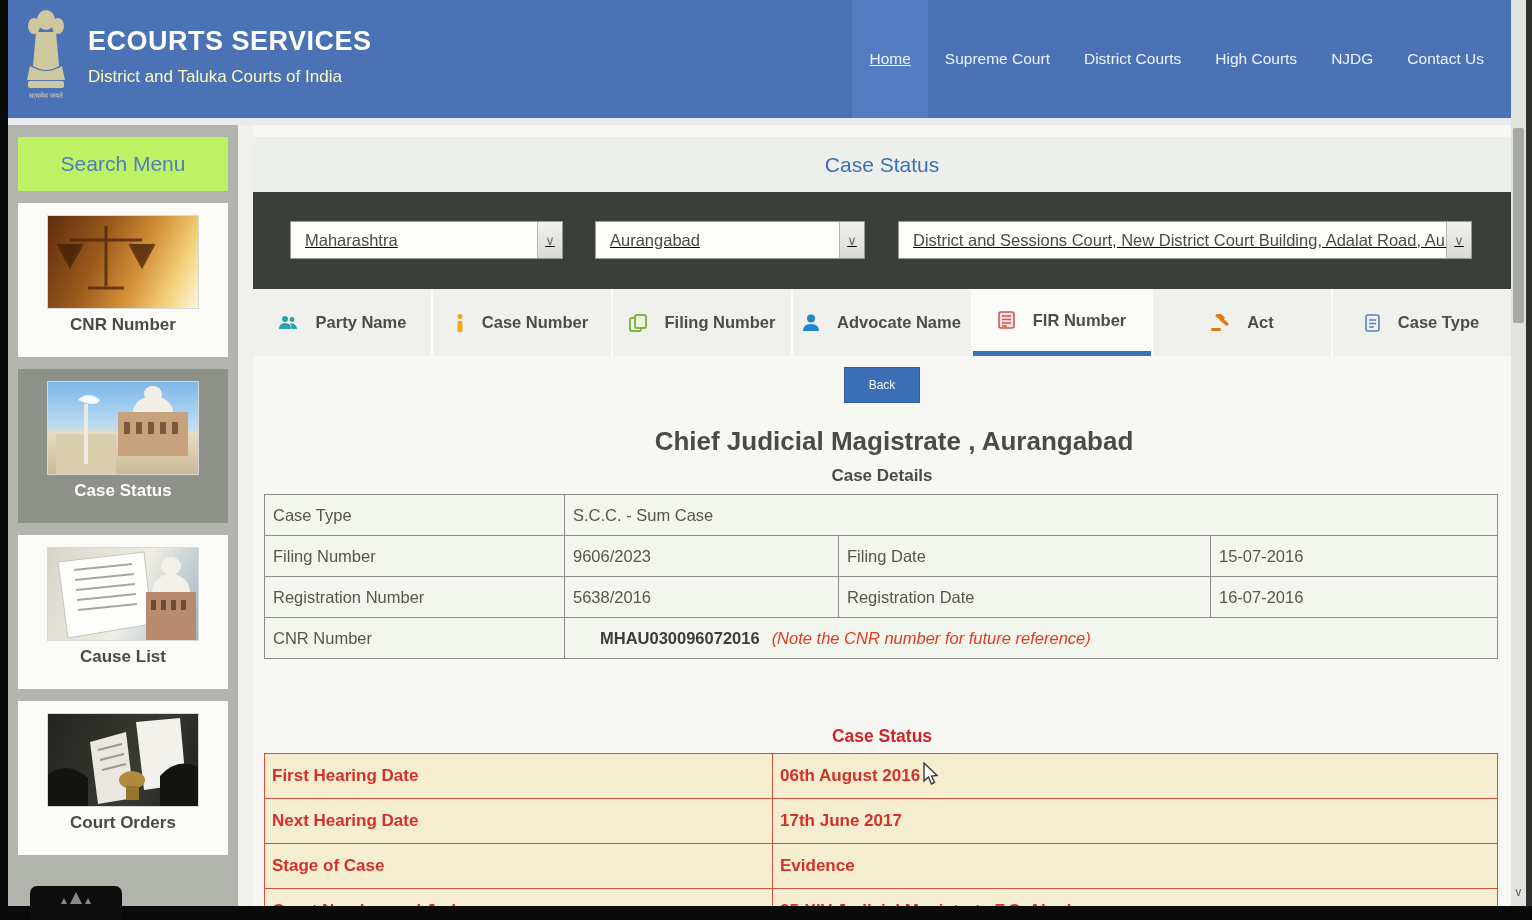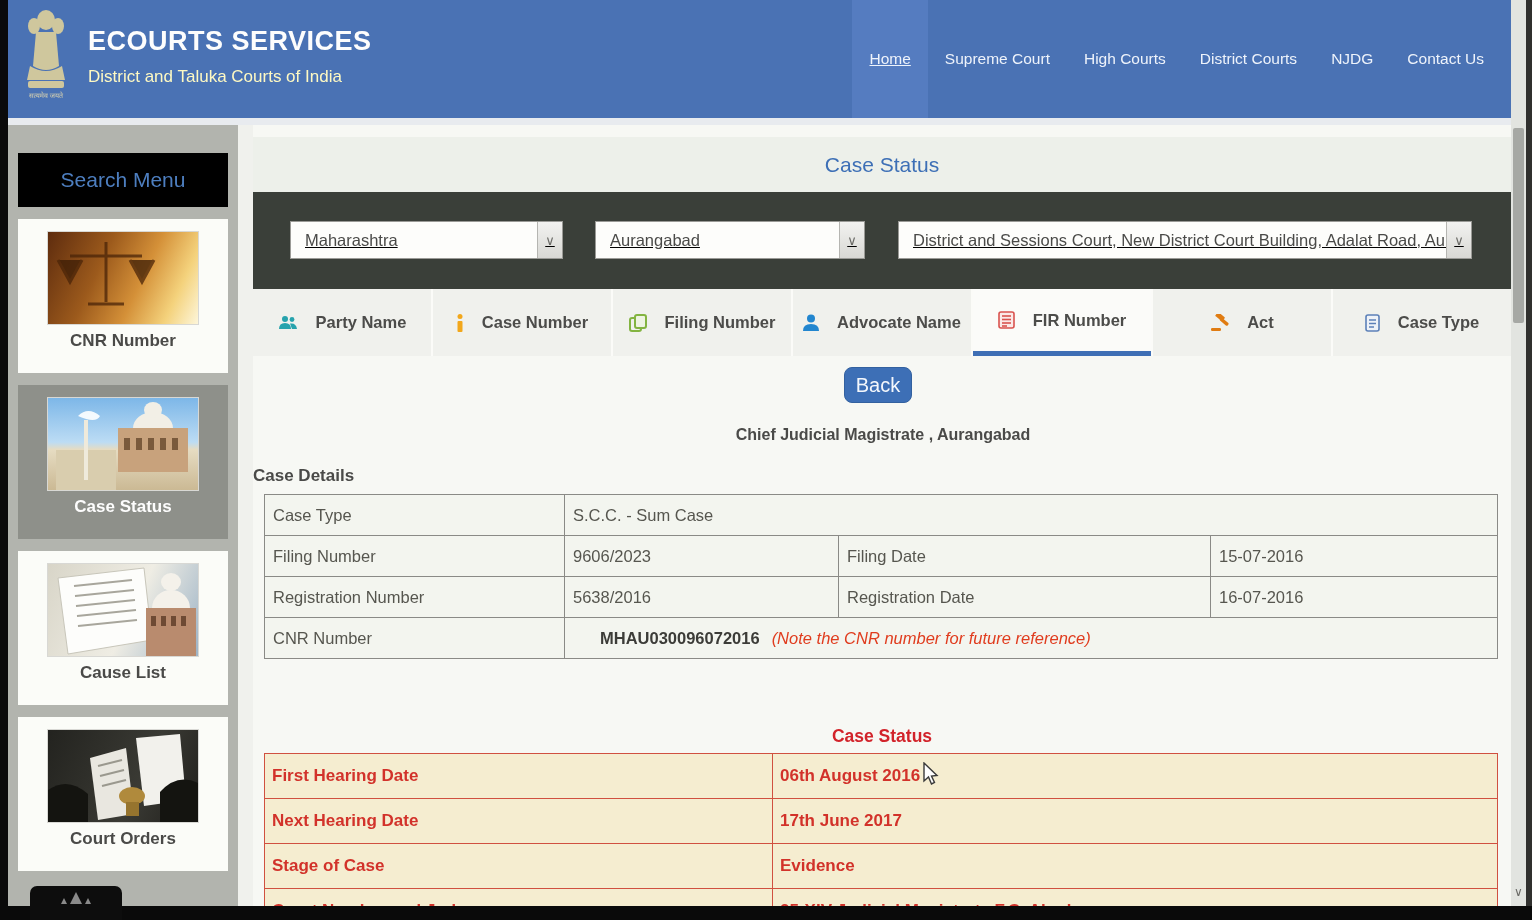--- a/index.html
+++ b/index.html
@@ -19,21 +19,21 @@
   .brand { position:absolute; left:80px; top:26px; }
   .brand-title { color:#fdfdfd; font-size:27px; font-weight:bold; letter-spacing:0.5px; }
   .brand-sub { color:#fef9c3; font-size:17px; margin-top:10px; }
   .nav { position:absolute; right:10px; top:0; height:118px; display:flex; align-items:center; }
   .nav-item { color:#eef3fb; font-size:15.5px; padding:0 17px; height:118px; display:flex; align-items:center; cursor:pointer; }
   .nav-item.home { background:#557cc0;text-decoration:underline; }
   .header-sep { position:absolute; left:8px; top:118px; width:1503px; height:7px; background:#e8ebef; }
 
   
   .sidebar { position:absolute; left:8px; top:125px; width:230px; height:795px; background:#b2b4ae; }
-  .side-head { margin:28px 10px 0 10px; height:54px; background:#000000; display:flex; align-items:center; justify-content:center; }
+  .side-head { margin:12px 10px 0 10px; height:54px; background:#bef264; display:flex; align-items:center; justify-content:center; }
   .side-head span { color:#4d7ebf; font-size:21px; }
   .card { margin:12px 10px 0 10px; height:154px; background:#fbfcf8; display:flex; flex-direction:column; align-items:center; cursor:pointer; }
   .card.active { background:#8e908a; }
   .thumb { width:152px; height:94px; margin-top:12px; border:1px solid #d8d8d4; position:relative; overflow:hidden; }
   .caption { font-size:17px; font-weight:bold; color:#4a4a48; margin-top:6px; }
   .card.active .caption { color:#fdfdfd; }
   .thumb-cnr { background:linear-gradient(115deg,#5e2c0e 0%,#9c5a1c 35%,#d49038 60%,#f4d27c 82%,#fdf6da 100%); }
   .thumb-status { background:linear-gradient(#7db7e8 0%,#bcdcf4 48%,#e6dcc2 56%,#cbb994 100%); }
   .thumb-orders { background:linear-gradient(115deg,#23231f 0%,#3a3a34 60%,#201f1c 100%); }
   .thumb-cause { background:linear-gradient(115deg,#d8d5c8 0%,#efede4 55%,#9db3c6 100%); }
@@ -53,23 +53,23 @@
 
   
   .tabs { position:absolute; left:0; top:164px; width:1258px; height:67px; background:#fbfbf8; display:flex; gap:2px; }
   .tab { flex:1; background:#f0f1ed; display:flex; align-items:center; justify-content:center; gap:18px; cursor:pointer; }
   .tab span { font-size:16.5px; font-weight:bold; color:#4c4c4a; }
   .tab.active { background:#fbfbf9; border-bottom:5px solid #3f6fb5; }
   .tab svg { flex:none; }
 
   
   .content { position:absolute; left:0; top:231px; width:1258px; height:564px; background:#f7f8f4; }
-  .back-btn { position:absolute; left:591px; top:11px; width:68px; height:36px; background:#3d6fb6; border:1px solid #33619f; border-radius:8px; color:#f4f7fc; font-size:20px; display:flex; align-items:center; justify-content:center; cursor:pointer; }
-  .court-heading { position:absolute; left:1px; top:70px; width:1258px; text-align:center; font-size:16px; font-weight:bold; color:#4a4a48; }
-  .section-title { position:absolute; left:0; top:110px; width:1258px; text-align:left; font-size:17px; font-weight:bold; color:#4a4a48; }
+  .back-btn { position:absolute; left:591px; top:11px; width:76px; height:36px; background:#3d6fb6; border:1px solid #33619f; border-radius:0; color:#f4f7fc; font-size:12px; display:flex; align-items:center; justify-content:center; cursor:pointer; }
+  .court-heading { position:absolute; left:12px; top:70px; width:1258px; text-align:center; font-size:26px; font-weight:bold; color:#4a4a48; }
+  .section-title { position:absolute; left:0; top:110px; width:1258px; text-align:center; font-size:17px; font-weight:bold; color:#4a4a48; }
 
   table.details { position:absolute; left:11px; top:138px; width:1233px; border-collapse:collapse; table-layout:fixed; }
   table.details td { border:1px solid #8a8a86; background:#f3f5ef; height:41px; font-size:16.5px; color:#56564f; padding-left:8px; }
   table.details td.b { font-weight:bold; color:#3c3c38;padding-left:35px; }
   .note { color:#e03c1e; font-style:italic; font-weight:normal; padding-left:12px; }
 
   .status-title { position:absolute; left:0; top:370px; width:1258px; text-align:center; font-size:17.5px; font-weight:bold; color:#d2232a; }
   table.status { position:absolute; left:11px; top:397px; width:1233px; border-collapse:collapse; table-layout:fixed; }
   table.status td { border:1px solid #d05040; background:#f5edd0; height:45px; font-size:17px; font-weight:bold; color:#d2322a; padding-left:7px; }
 
@@ -99,22 +99,22 @@
         <text x="30" y="92" text-anchor="middle" font-size="7" fill="#d8d2b0">सत्यमेव जयते</text>
       </svg>
     </div>
     <div class="brand">
       <div class="brand-title">ECOURTS SERVICES</div>
       <div class="brand-sub">District and Taluka Courts of India</div>
     </div>
     <div class="nav">
       <div class="nav-item home">Home</div>
       <div class="nav-item">Supreme Court</div>
+      <div class="nav-item">District Courts</div>
       <div class="nav-item">High Courts</div>
-      <div class="nav-item">District Courts</div>
       <div class="nav-item">NJDG</div>
       <div class="nav-item">Contact Us</div>
     </div>
   </div>
   <div class="header-sep"></div>
 
   <div class="sidebar">
     <div class="side-head">
       <span>Search Menu</span>
     </div>

